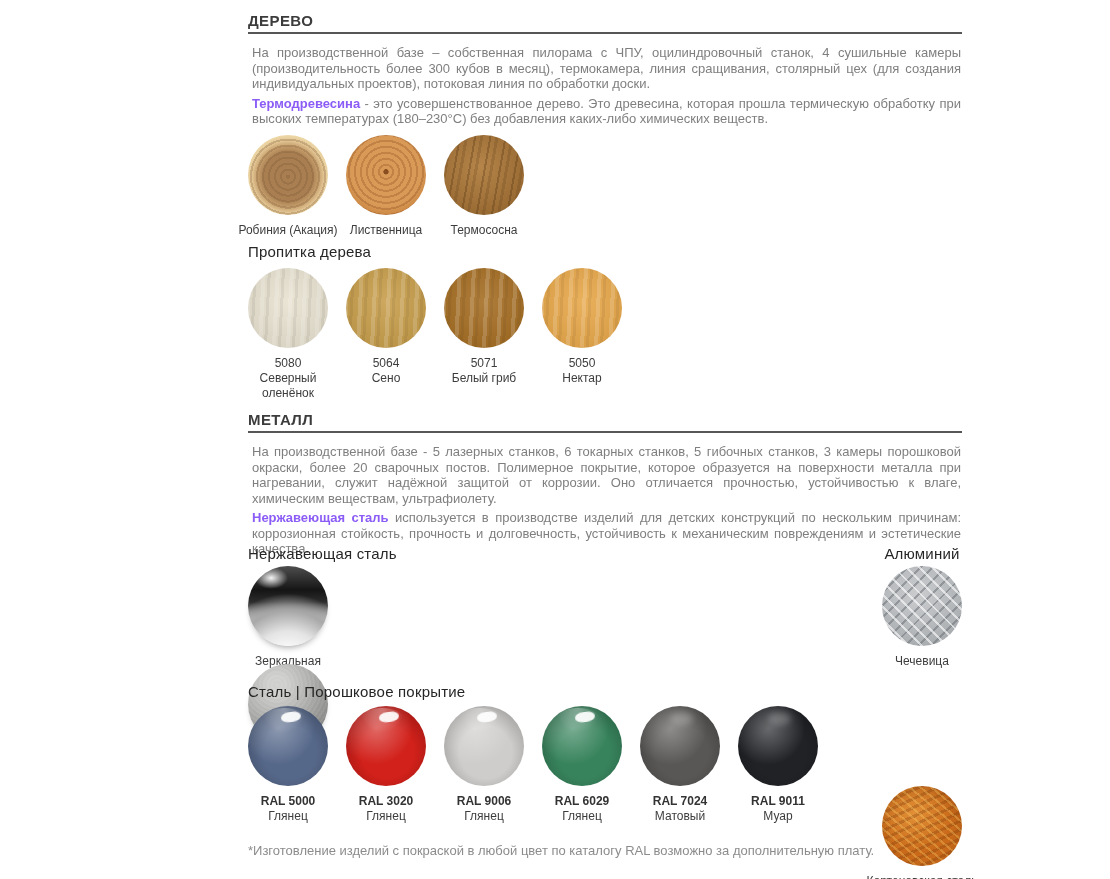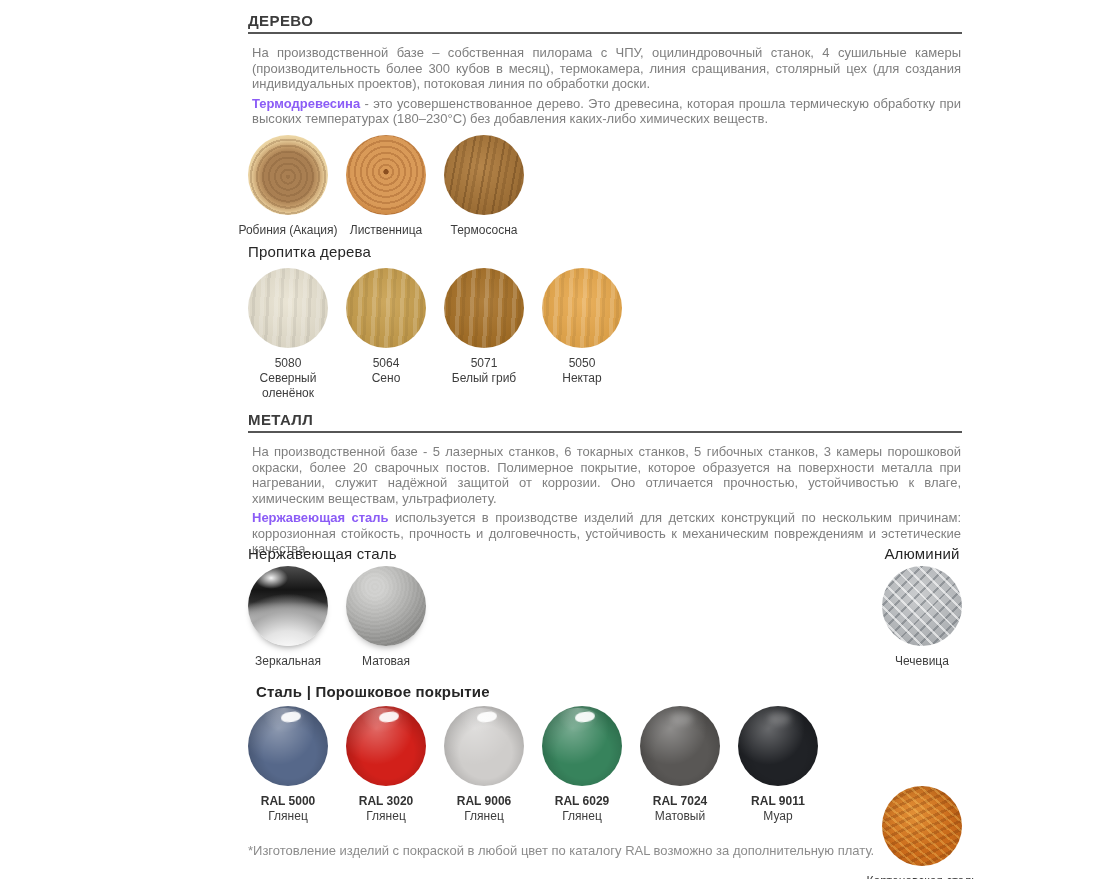--- a/index.html
+++ b/index.html
@@ -187,37 +187,37 @@
   <div class="abs rule" style="top:431px;"></div>
 
   <div class="abs para" style="top:440px;">
     <p>На производственной базе - 5 лазерных станков, 6 токарных станков, 5 гибочных станков, 3 камеры порошковой окраски, более 20 сварочных постов. Полимерное покрытие, которое образуется на поверхности металла при нагревании, служит надёжной защитой от коррозии. Оно отличается прочностью, устойчивостью к влаге, химическим веществам, ультрафиолету.</p>
     <p><span class="lead">Нержавеющая сталь</span><span> используется в производстве изделий для детских конструкций по нескольким причинам: коррозионная стойкость, прочность и долговечность, устойчивость к механическим повреждениям и эстетические качества.</span></p>
   </div>
 
   <div class="abs sub-title" style="left:248px; top:545px;">Нержавеющая сталь</div>
   <div class="abs sub-title right-head" style="left:847px; top:545px;">Алюминий</div>
 
-  <div class="abs row" style="top:566px;">
+  <div class="abs row" style="top:566px;flex-direction:column;">
     <div class="cell">
       <div class="disc chrome"></div>
       <div class="cell-label">Зеркальная</div>
     </div>
     <div class="cell">
       <div class="disc matte-steel"></div>
       <div class="cell-label">Матовая</div>
     </div>
   </div>
 
   <div class="abs cell" style="left:882px; top:566px;">
     <div class="disc checker"></div>
     <div class="cell-label">Чечевица</div>
   </div>
 
-  <div class="abs sub-title" style="left:256px; top:683px;font-weight:bold;">Сталь | Порошковое покрытие</div>
+  <div class="abs sub-title" style="left:248px; top:683px;">Сталь | Порошковое покрытие</div>
 
   <div class="abs row" style="top:706px;">
     <div class="cell">
       <div class="disc ball gloss" style="--c: #56688a;"></div>
       <div class="cell-label-wrap">
         <div class="code-line">RAL 5000</div>
         <div>Глянец</div>
       </div>
     </div>
     <div class="cell">

